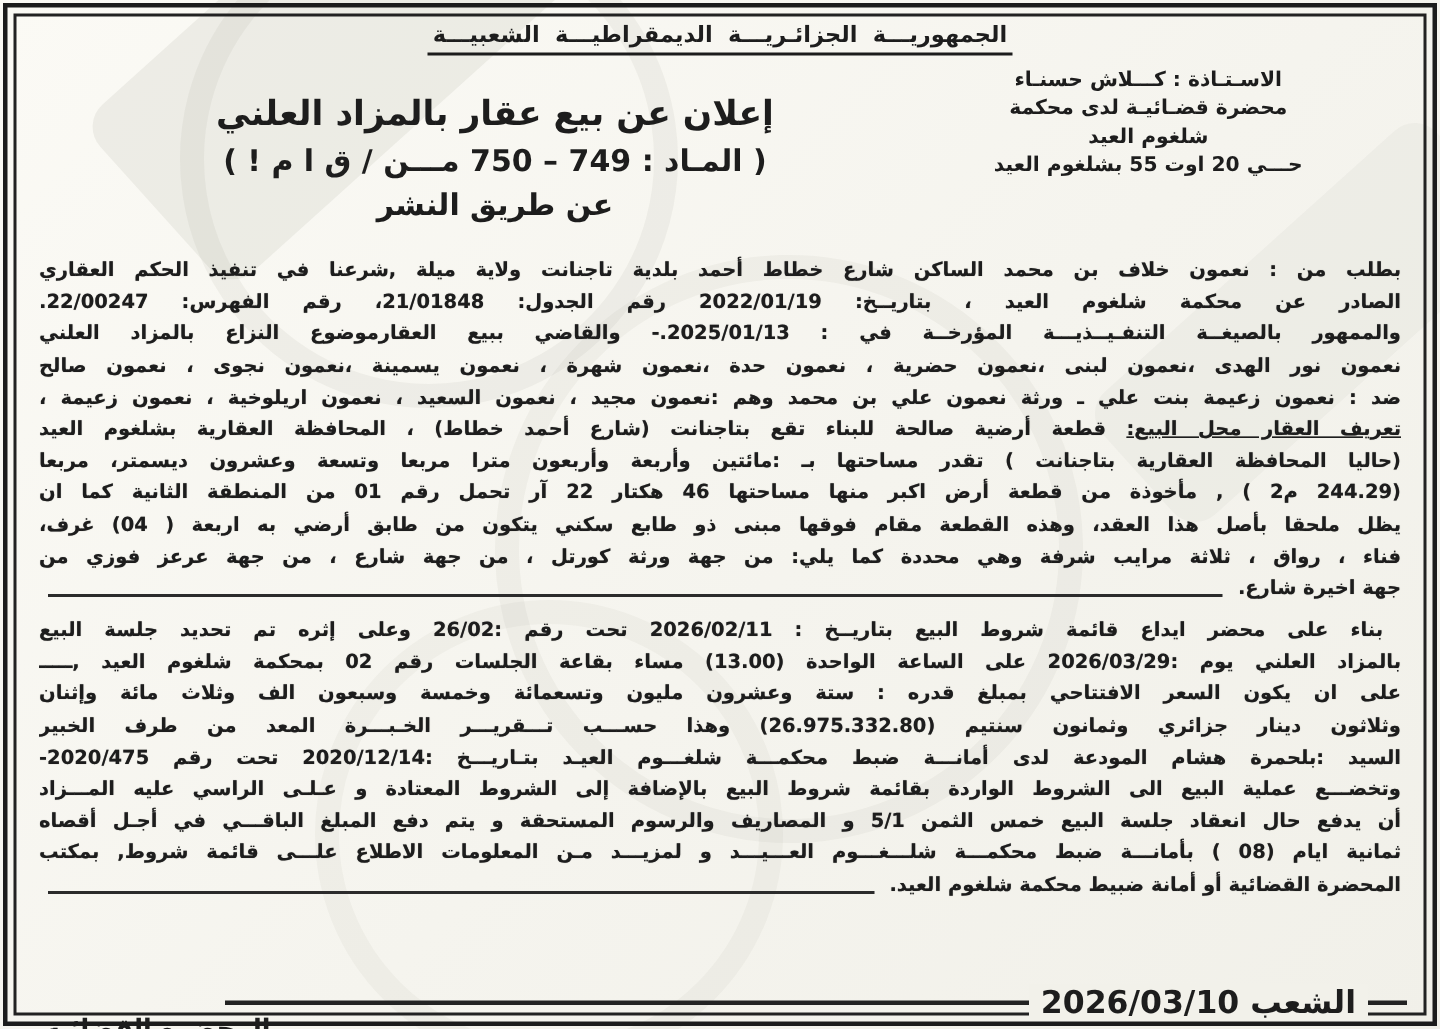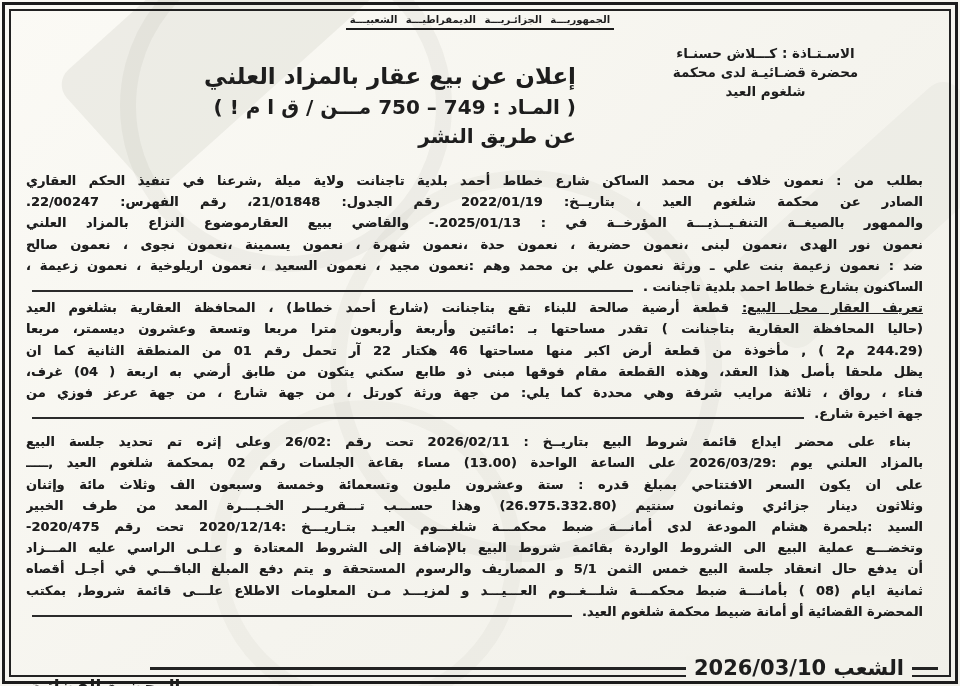--- a/index.html
+++ b/index.html
@@ -19,37 +19,37 @@
   
   .wm{position:absolute;border-radius:50%;border:16px solid rgba(110,110,100,0.07);}
   .wm1{width:300px;height:300px;left:120px;top:-60px;transform:rotate(-30deg);}
   .wm2{width:360px;height:360px;left:330px;top:170px;transform:rotate(20deg);border-color:rgba(110,110,100,0.055);}
   .wm3{width:280px;height:280px;left:210px;top:400px;border-color:rgba(110,110,100,0.05);}
   .wm-band{position:absolute;width:340px;height:150px;left:60px;top:-50px;background:rgba(160,160,148,0.14);transform:rotate(-42deg);border-radius:20px;}
   .wm-band2{position:absolute;width:300px;height:110px;right:-60px;top:160px;background:rgba(160,160,148,0.08);transform:rotate(-42deg);border-radius:20px;}
 
   .header{
     position:absolute;top:14px;left:0;right:0;text-align:center;
-    font-size:10px;font-weight:bold;word-spacing:5px;
+    font-size:15px;font-weight:bold;word-spacing:5px;
   }
   .header span{border-bottom:2px solid #1c1c1c;padding:0 4px 3px;}
 
   .bailiff{
     position:absolute;top:44px;right:22px;width:345px;
     text-align:center;font-size:13.5px;font-weight:bold;line-height:19px;
   }
   .title-block{
-    position:absolute;top:60px;left:116px;width:460px;font-weight:bold;
+    position:absolute;top:60px;left:100px;width:460px;text-align:center;font-weight:bold;
   }
   .title-main{font-size:23px;line-height:32px;}
   .title-articles{font-size:20px;line-height:30px;letter-spacing:1px;}
   .title-method{font-size:20px;line-height:24px;margin-top:2px;}
 
   .body{
-    position:absolute;top:170px;right:37px;left:26px;
+    position:absolute;top:170px;right:26px;left:26px;
     font-size:13px;font-weight:bold;
     text-shadow:0 0 0.5px rgba(20,20,20,0.55);
   }
   .bline{
     height:21.2px;line-height:21.2px;overflow:hidden;
     text-align:justify;text-align-last:justify;
     white-space:normal;
   }
   .bline.gap{margin-top:7px;}
   .bline .ul{text-decoration:underline;}
@@ -87,35 +87,35 @@
   <div class="frame-inner"></div>
 
   <div class="header">
     <span>الجمهوريـــة الجزائـريـــة الديمقراطيـــة الشعبيـــة</span>
   </div>
 
   <div class="bailiff">
     <div>الاسـتـاذة : كـــلاش حسنـاء</div>
     <div>محضرة قضـائيـة لدى محكمة</div>
     <div>شلغوم العيد</div>
+    <div>حـــي 20 اوت 55 بشلغوم العيد</div>
   </div>
 
   <div class="title-block">
     <div class="title-main">إعلان عن بيع عقار بالمزاد العلني</div>
     <div class="title-articles">( المـاد : 749 ‏–‏ 750 مـــن / ق ا م ! )</div>
     <div class="title-method">عن طريق النشر</div>
   </div>
 
   <div class="body">
       <div class="bline">بطلب من : نعمون خلاف بن محمد الساكن شارع خطاط أحمد بلدية تاجنانت  ولاية ميلة ,شرعنا في تنفيذ الحكم العقاري</div>
       <div class="bline">الصادر عن محكمة شلغوم العيد ، بتاريــخ: 2022/01/19 رقم الجدول: 21/01848، رقم الفهرس: 22/00247.</div>
       <div class="bline">والممهور بالصيغــة التنفـيــذيـــة المؤرخــة في : 2025/01/13.- والقاضي ببيع العقارموضوع النزاع  بالمزاد العلني</div>
       <div class="bline">نعمون نور الهدى ،نعمون لبنى ،نعمون حضرية ، نعمون حدة ،نعمون شهرة ، نعمون يسمينة ،نعمون نجوى ، نعمون صالح</div>
       <div class="bline">ضد : نعمون زعيمة بنت علي ـ ورثة نعمون علي بن محمد وهم :نعمون مجيد ، نعمون السعيد ، نعمون اريلوخية ، نعمون زعيمة ،</div>
-      <div class="bline fillline">الساكنون بشارع خطاط احمد بلدية تاجنانت .<span class="rule"></span></div>
       <div class="bline"><span class="ul">تعريف العقار محل البيع:</span> قطعة أرضية صالحة للبناء تقع  بتاجنانت (شارع أحمد خطاط) ، المحافظة العقارية بشلغوم العيد</div>
       <div class="bline">(حاليا المحافظة العقارية بتاجنانت ) تقدر مساحتها بـ :مائتين وأربعة وأربعون مترا مربعا وتسعة وعشرون ديسمتر، مربعا</div>
       <div class="bline">(244.29 م2 ) , مأخوذة من قطعة أرض اكبر منها مساحتها 46 هكتار  22 آر تحمل رقم 01 من المنطقة الثانية كما ان</div>
       <div class="bline">يظل ملحقا بأصل هذا العقد، وهذه القطعة مقام فوقها مبنى ذو طابع سكني  يتكون من طابق أرضي به اربعة ( 04) غرف،</div>
       <div class="bline">فناء ، رواق ، ثلاثة مرايب شرفة وهي محددة كما يلي: من جهة ورثة كورتل ، من جهة شارع ، من جهة عرعز فوزي من</div>
       <div class="bline fillline">جهة اخيرة شارع.<span class="rule"></span></div>
       <div class="bline gap" style="padding-right: 12px;">بناء على محضر ايداع قائمة شروط البيع بتاريــخ : 2026/02/11 تحت رقم :26/02  وعلى إثره تم تحديد جلسة البيع</div>
       <div class="bline">بالمزاد العلني يوم :2026/03/29 على الساعة الواحدة (13.00) مساء  بقاعة الجلسات رقم 02 بمحكمة شلغوم العيد ,ـــــ</div>
       <div class="bline">على ان يكون السعر الافتتاحي  بمبلغ قدره : ستة وعشرون مليون وتسعمائة وخمسة وسبعون الف  وثلاث مائة وإثنان</div>
       <div class="bline">وثلاثون دينار جزائري وثمانون سنتيم (26.975.332.80) وهذا حســـب تـــقريـــر الخـبـــرة المعد من طرف الخبير</div>

